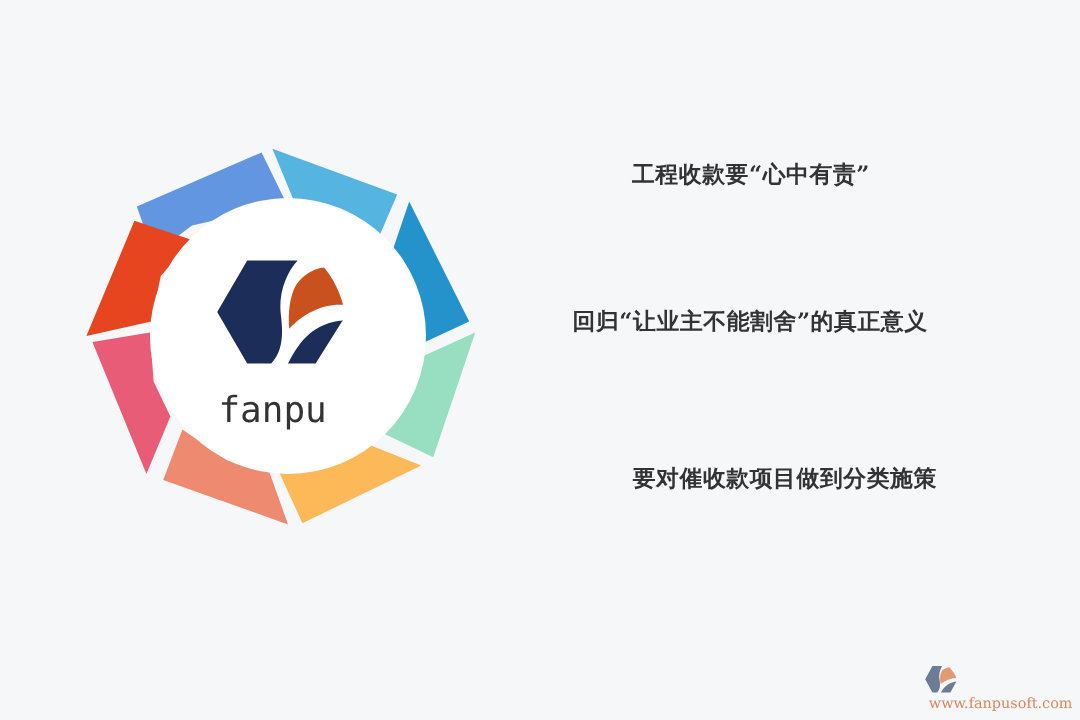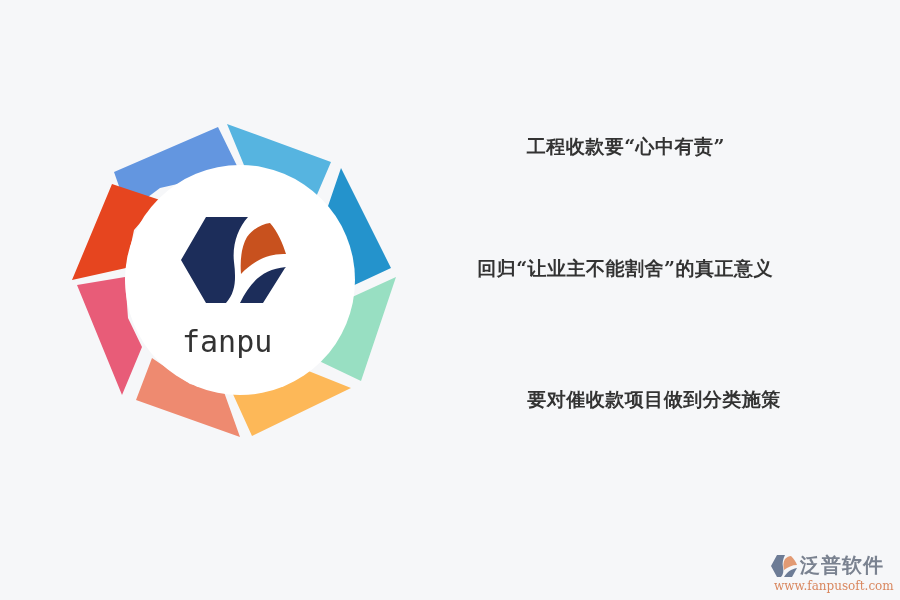--- a/index.html
+++ b/index.html
@@ -91,15 +91,14 @@
 <div class="point" id="p1">工程收款要“心中有责”</div>
 <div class="point" id="p2">回归“让业主不能割舍”的真正意义</div>
 <div class="point" id="p3">要对催收款项目做到分类施策</div>
 
 <div class="corner-logo">
   <svg class="corner-icon" viewBox="0 0 28 24" xmlns="http://www.w3.org/2000/svg">
     <path d="M7,1 L15,1 C13,5 12,9 13,13 C14,17 13,21 11,23 L7,23 L1,12 Z" fill="#6d7c96"></path>
     <path d="M15,5 C17,3 19,2 21,2 C24,5 26,8 27,11 C22,11 18,13 14,16 C13,12 13,8 15,5 Z" fill="#e29a73"></path>
     <path d="M14,23 C17,18 21,15 27,14 L22,23 Z" fill="#6d7c96"></path>
   </svg>
-  <div class="corner-name">泛普软件</div>
   <div class="corner-url">www.fanpusoft.com</div>
 </div>
 
 </body></html>

